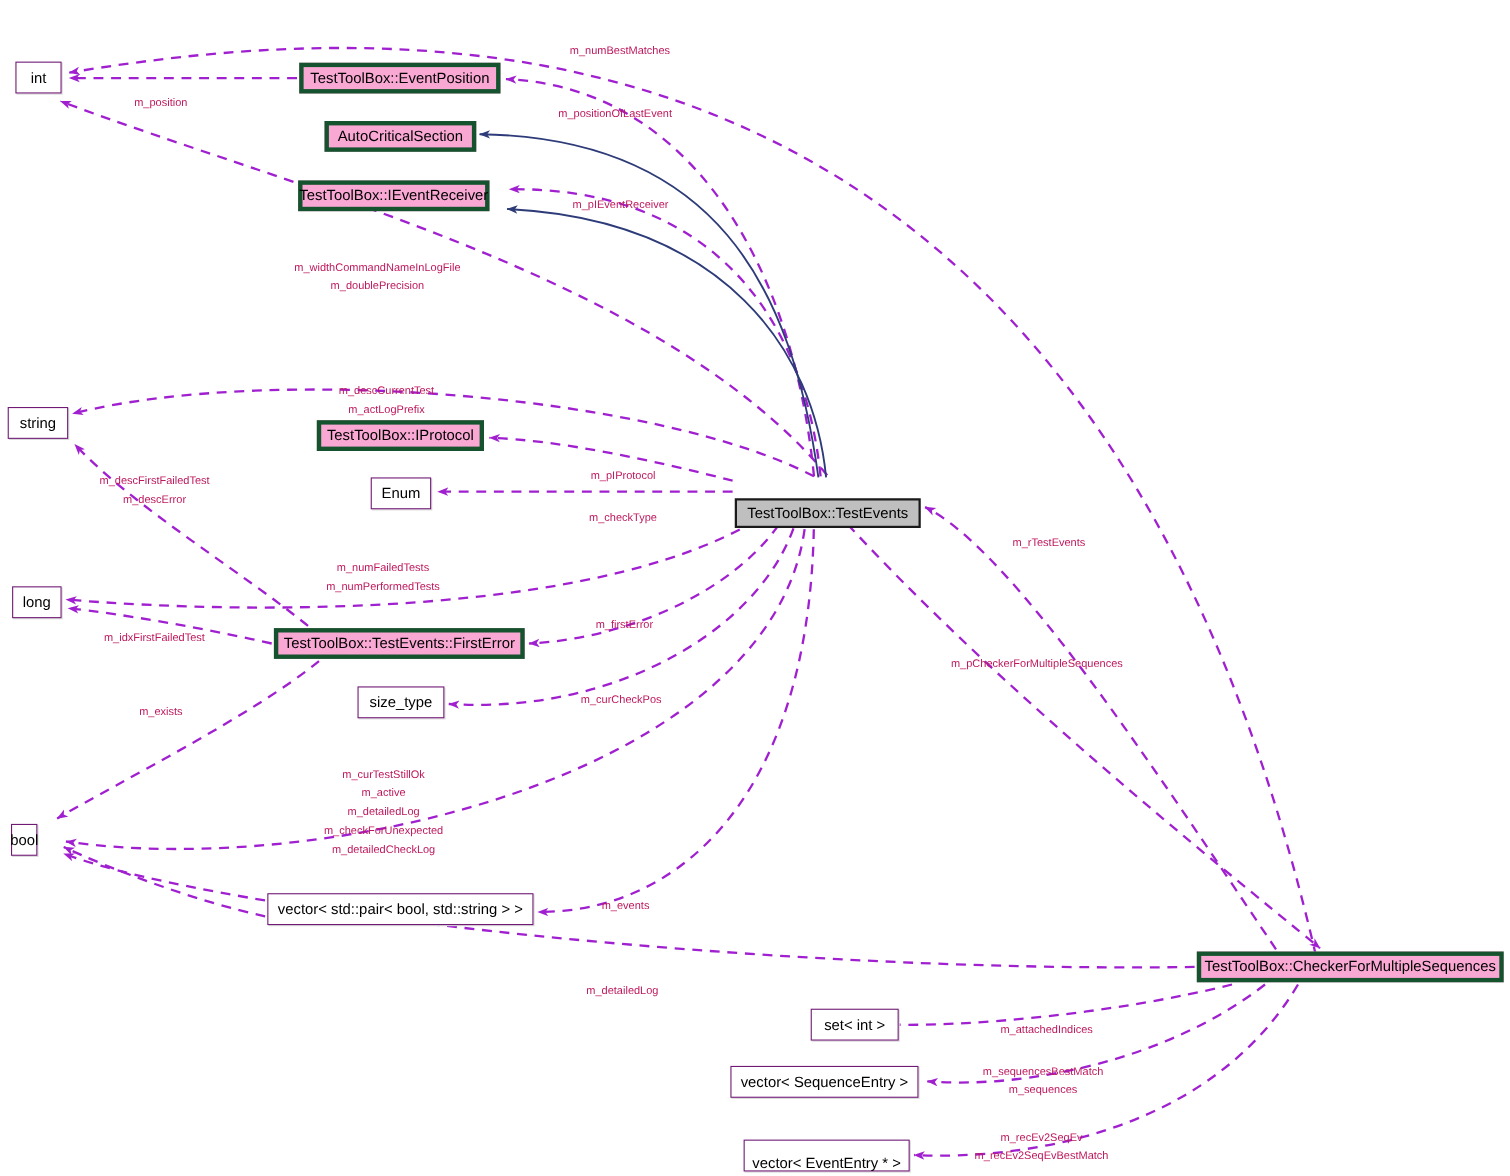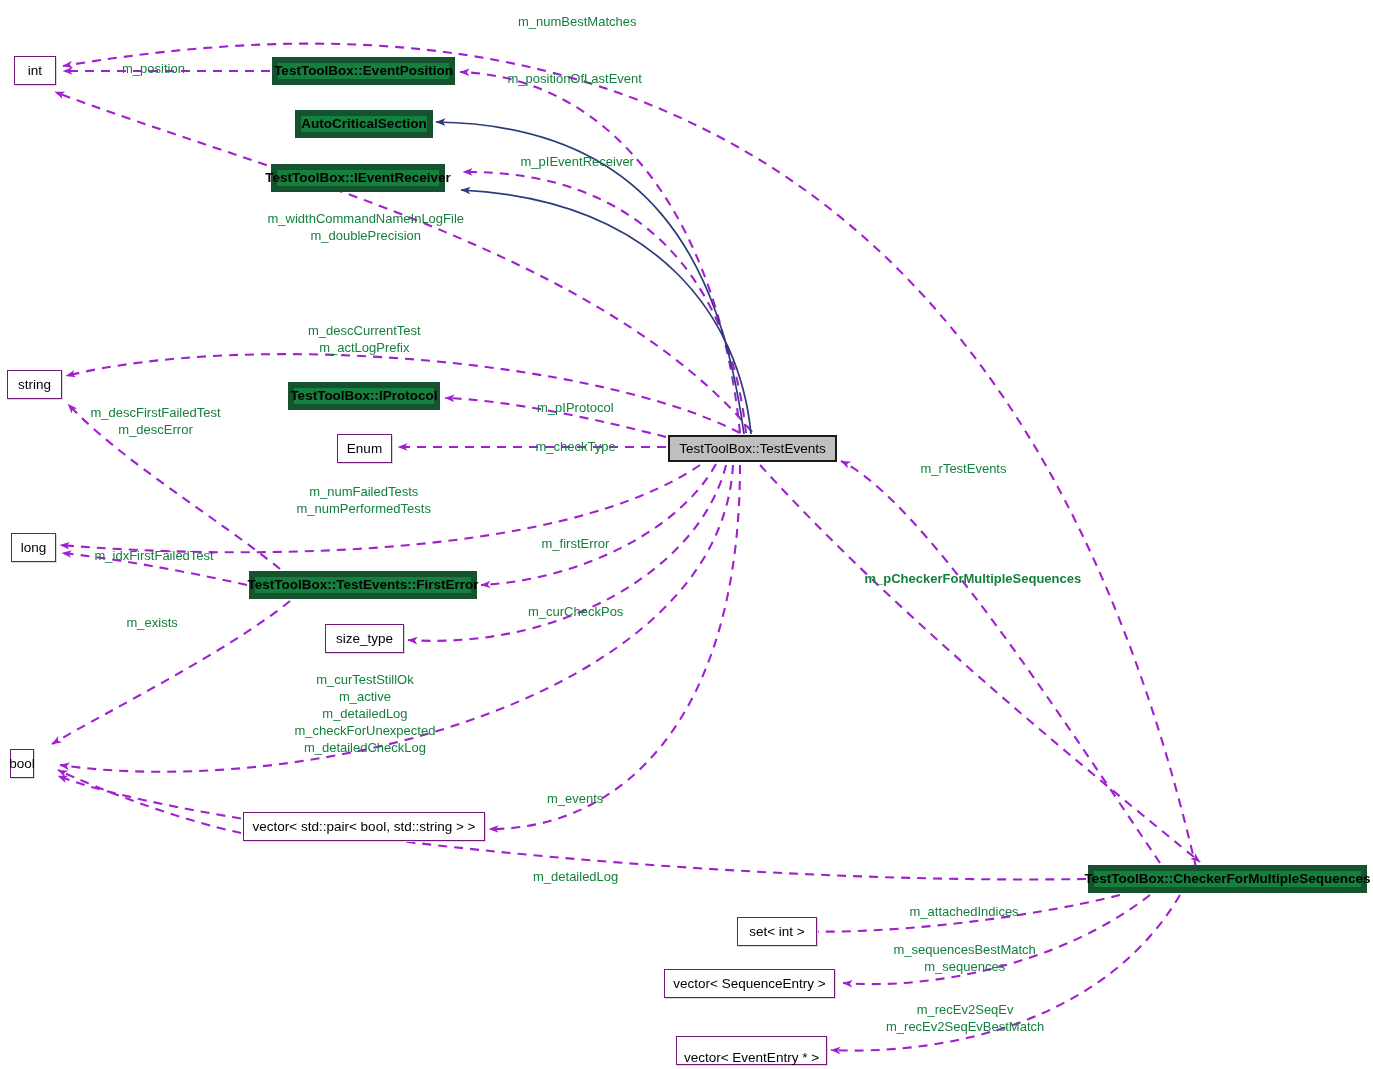--- a/index.html
+++ b/index.html
@@ -2,23 +2,23 @@
 <html><head>
 <meta charset="utf-8">
 <style>
   html,body{margin:0;padding:0;background:#ffffff;}
   body{font-family:"Liberation Sans","DejaVu Sans",sans-serif;}
   #diagram{position:relative;width:1373px;height:1069px;background:#ffffff;overflow:hidden;}
   #edges{position:absolute;left:0;top:0;width:1373px;height:1069px;}
   .node{position:absolute;box-sizing:border-box;display:flex;align-items:center;justify-content:center;
         font-size:13.5px;color:#000;white-space:nowrap;line-height:1;}
   .node.plain{background:#ffffff;border:1px solid #701a75;box-shadow:1px 1px 0 #d8d8d8;}
-  .node.klass{background:#15803d;border:6px solid #14532d;font-weight:bold;}
+  .node.klass{background:#f9a8d4;border:4px solid #14532d;}
   .node.focus{background:#bfbfbf;border:2px solid #1a1a1a;}
-  .elabel{position:absolute;font-size:13px;color:#15803d;white-space:nowrap;line-height:17px;text-align:center;}
+  .elabel{position:absolute;font-size:10px;color:#be185d;white-space:nowrap;line-height:17px;text-align:center;margin-top:25px;}
 </style>
 </head>
 <body>
 
 <div id="diagram">
 
   <svg id="edges" viewBox="0 0 1373 1069" xmlns="http://www.w3.org/2000/svg">
     <defs>
       <marker id="ah-assoc" markerWidth="11" markerHeight="11" refX="9.5" refY="4" orient="auto" markerUnits="userSpaceOnUse">
         <path d="M 10 4 L 0 0.2 L 2.6 4 L 0 7.8 Z" fill="#a020d0"></path>
@@ -112,21 +112,21 @@
       </div>
       <div class="elabel" style="left: 547px; top: 790px;">
         <div>m_events</div>
       </div>
       <div class="elabel" style="left: 533px; top: 868px;">
         <div>m_detailedLog</div>
       </div>
       <div class="elabel" style="left: 920.5px; top: 460px;">
         <div>m_rTestEvents</div>
       </div>
-      <div class="elabel" style="left: 864.5px; top: 570px; font-weight: bold;">
+      <div class="elabel" style="left: 864.5px; top: 570px;">
         <div>m_pCheckerForMultipleSequences</div>
       </div>
       <div class="elabel" style="left: 909.5px; top: 903px;">
         <div>m_attachedIndices</div>
       </div>
       <div class="elabel" style="left: 893.5px; top: 941px;">
         <div>m_sequencesBestMatch</div>
         <div>m_sequences</div>
       </div>
       <div class="elabel" style="left: 886px; top: 1001px;">
@@ -149,21 +149,21 @@
       </div>
       <div class="node plain" style="left: 7px; top: 370px; width: 55px; height: 29px;">
         <span>string</span>
       </div>
       <div class="node klass" style="left: 288px; top: 382px; width: 152px; height: 28px;">
         <span>TestToolBox::IProtocol</span>
       </div>
       <div class="node plain" style="left: 337px; top: 434px; width: 55px; height: 29px;">
         <span>Enum</span>
       </div>
-      <div class="node focus" style="left: 668px; top: 435px; width: 169px; height: 27px;">
+      <div class="node focus" style="left: 668px; top: 453px; width: 169px; height: 27px;">
         <span>TestToolBox::TestEvents</span>
       </div>
       <div class="node plain" style="left: 11px; top: 533px; width: 45px; height: 29px;">
         <span>long</span>
       </div>
       <div class="node klass" style="left: 249px; top: 571px; width: 228px; height: 28px;">
         <span>TestToolBox::TestEvents::FirstError</span>
       </div>
       <div class="node plain" style="left: 325px; top: 624px; width: 79px; height: 29px;">
         <span>size_type</span>

